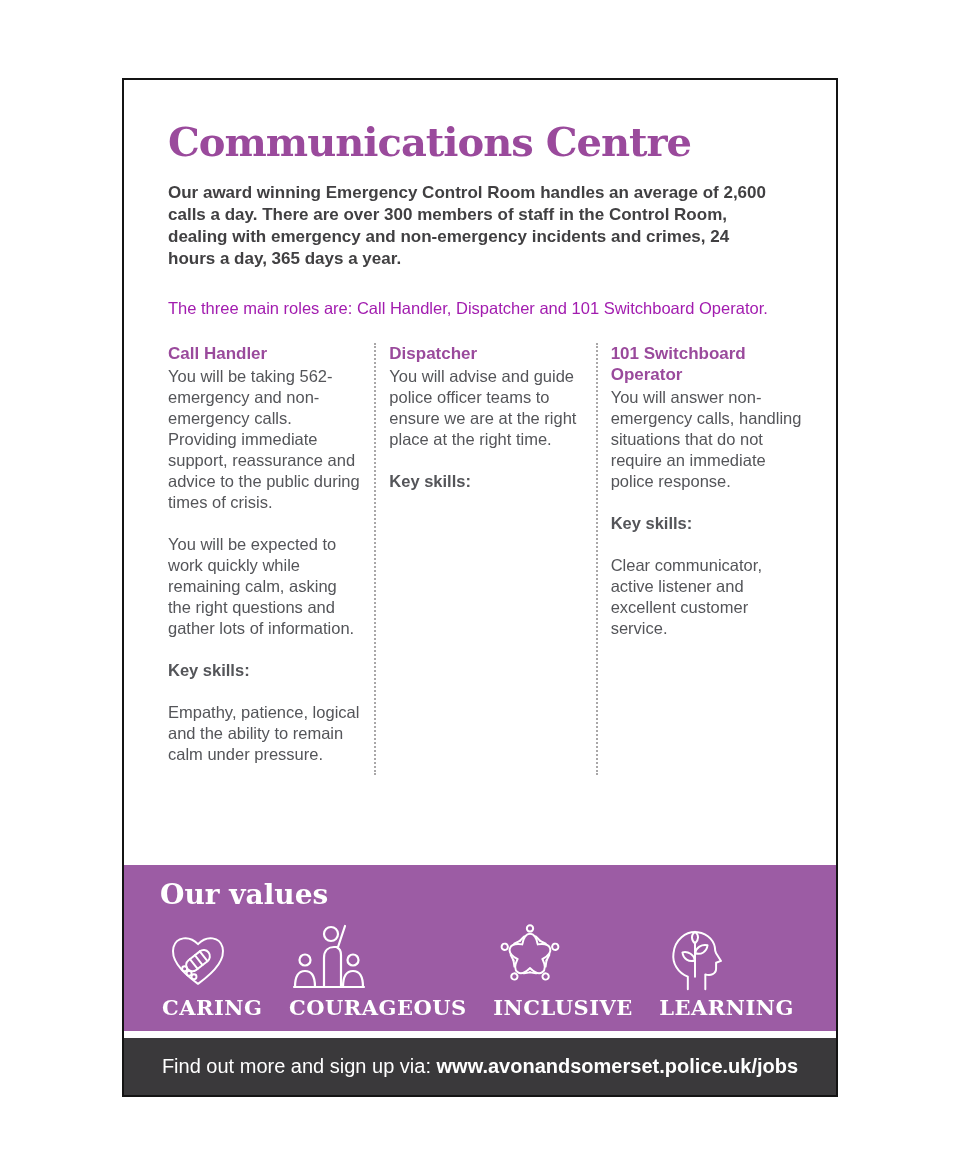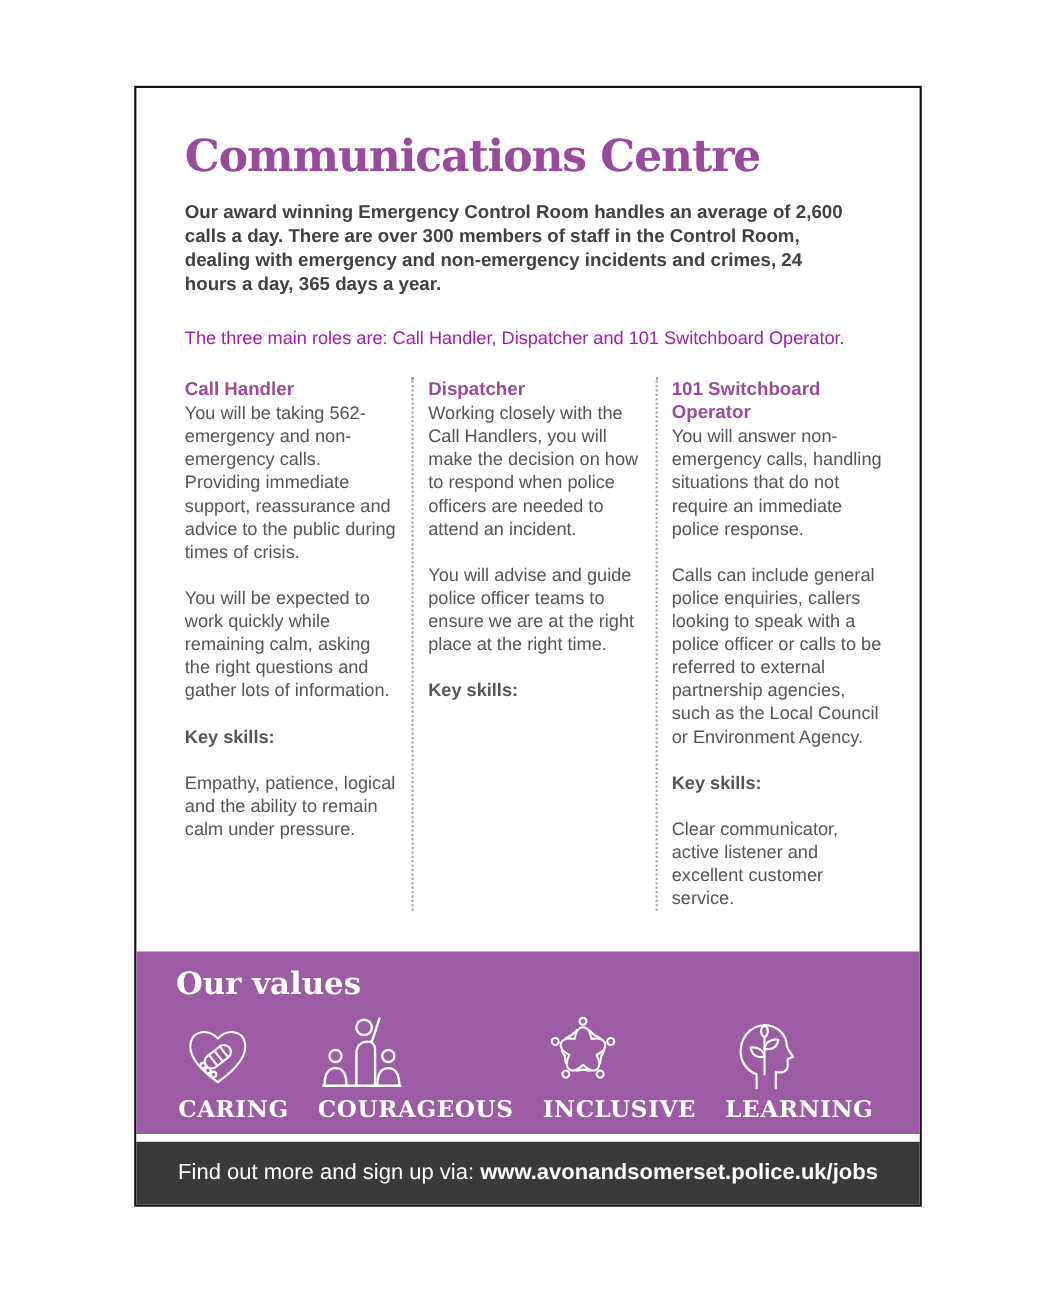--- a/index.html
+++ b/index.html
@@ -120,29 +120,27 @@
       <div class="col divided">
         <h3>Call Handler</h3>
         <p>You will be taking 562-emergency and non-emergency calls. Providing immediate support, reassurance and advice to the public during times of crisis.</p>
         <p>You will be expected to work quickly while remaining calm, asking the right questions and gather lots of information.</p>
         <p class="key-label">Key skills:</p>
         <p class="key-text">Empathy, patience, logical and the ability to remain calm under pressure.</p>
       </div>
 
       <div class="col divided">
         <h3>Dispatcher</h3>
-        <p>Working closely with the Call Handlers, you will make the decision on how to respond when police officers are needed to attend an incident.</p>
         <p>You will advise and guide police officer teams to ensure we are at the right place at the right time.</p>
         <p class="key-label">Key skills:</p>
       </div>
 
       <div class="col">
         <h3>101 Switchboard Operator</h3>
         <p>You will answer non-emergency calls, handling situations that do not require an immediate police response.</p>
-        <p>Calls can include general police enquiries, callers looking to speak with a police officer or calls to be referred to external partnership agencies, such as the Local Council or Environment Agency.</p>
         <p class="key-label">Key skills:</p>
         <p class="key-text">Clear communicator, active listener and excellent customer service.</p>
       </div>
 
     </div>
 
   </div>
 
   <div class="values-band">
     <h2 class="values-heading">Our values</h2>

